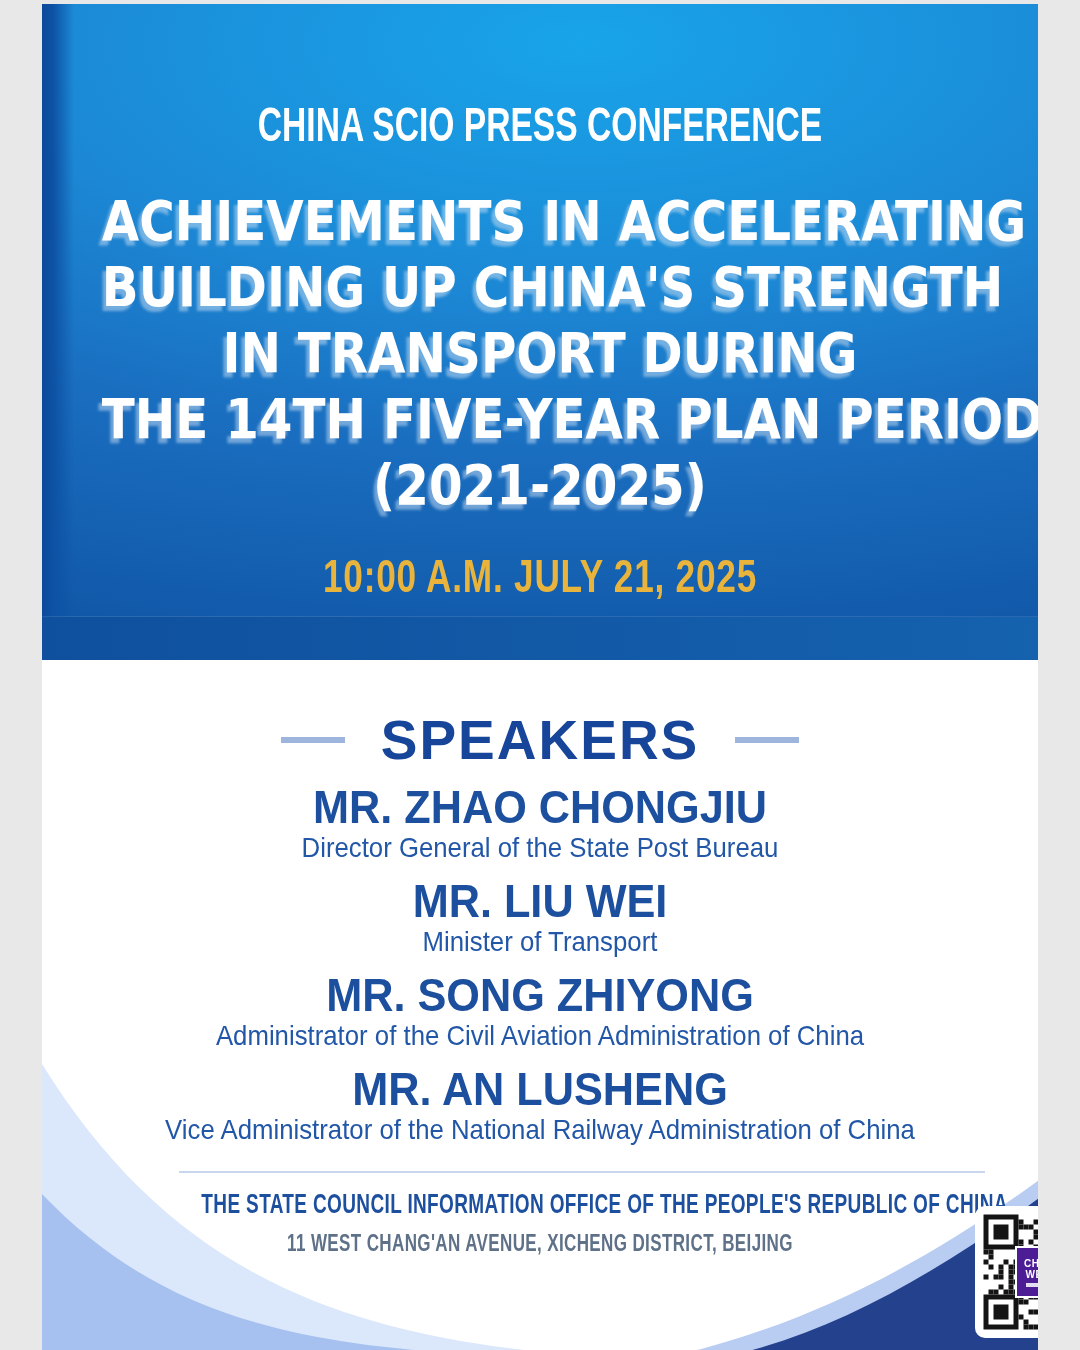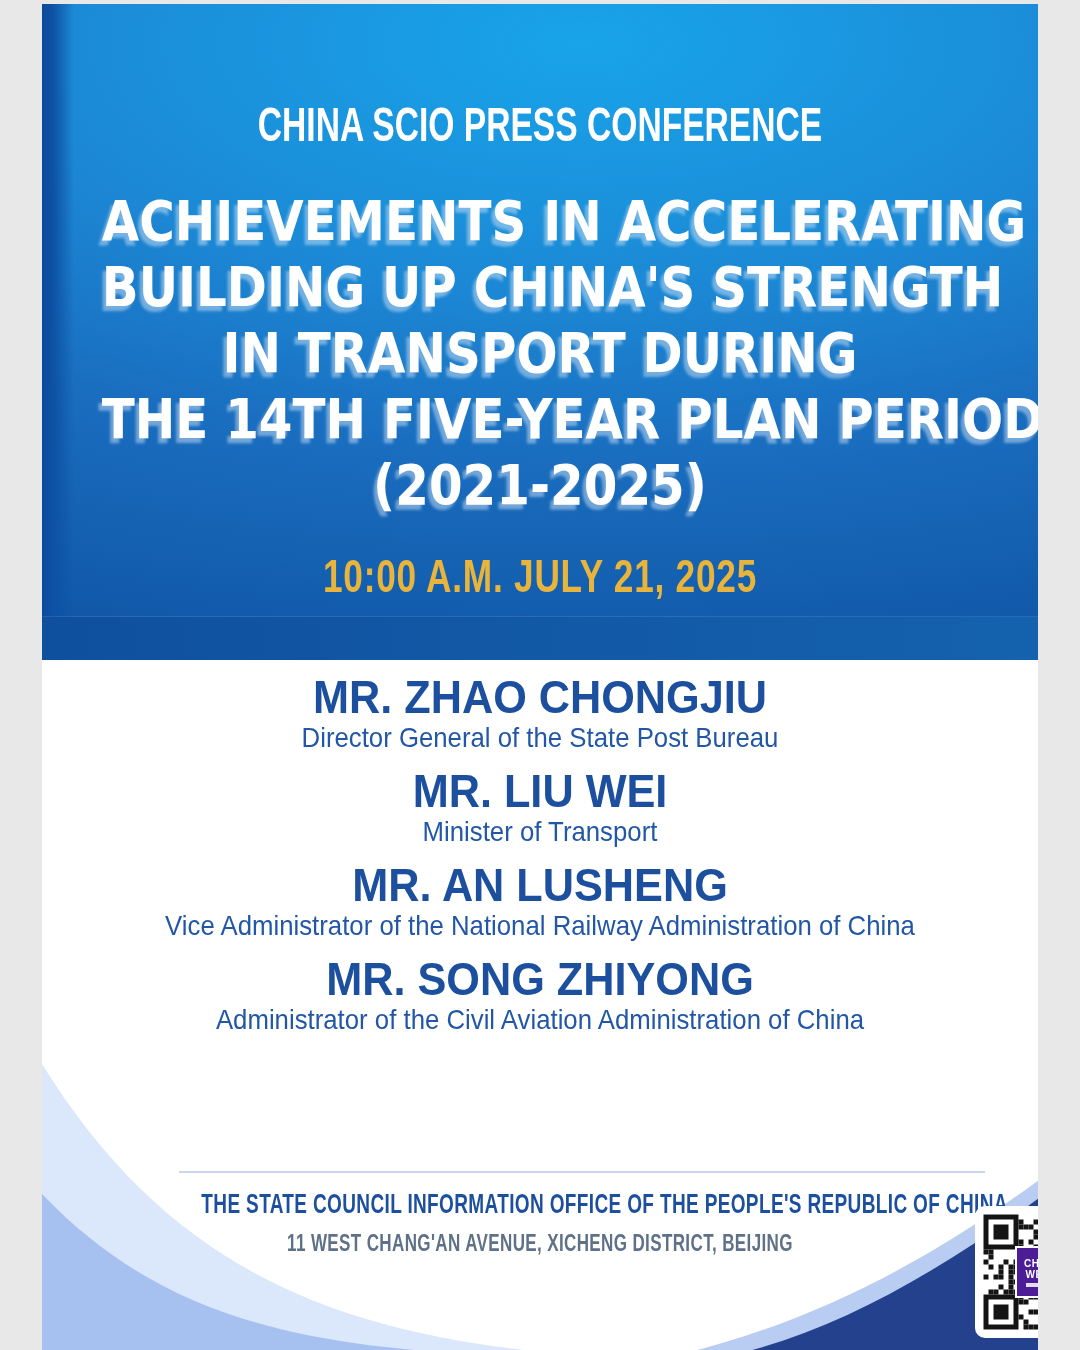--- a/index.html
+++ b/index.html
@@ -96,36 +96,41 @@
     <div>ACHIEVEMENTS IN ACCELERATING</div>
     <div>BUILDING UP CHINA'S STRENGTH</div>
     <div>IN TRANSPORT DURING</div>
     <div>THE 14TH FIVE-YEAR PLAN PERIOD</div>
     <div>(2021-2025)</div>
   </div>
 
   <div class="datetime">10:00 A.M. JULY 21, 2025</div>
 
   <div class="speakers">
+    <div class="speakers-heading">
+      <span class="dash"></span>
+      <span>SPEAKERS</span>
+      <span class="dash"></span>
+    </div>
 
     <div class="speaker-block">
       <div class="speaker-name">MR. ZHAO CHONGJIU</div>
       <div class="speaker-title">Director General of the State Post Bureau</div>
     </div>
     <div class="speaker-block">
       <div class="speaker-name">MR. LIU WEI</div>
       <div class="speaker-title">Minister of Transport</div>
     </div>
     <div class="speaker-block">
+      <div class="speaker-name">MR. SONG ZHIYONG</div>
+      <div class="speaker-title">Administrator of the Civil Aviation Administration of China</div>
+    </div>
+    <div class="speaker-block">
       <div class="speaker-name">MR. AN LUSHENG</div>
       <div class="speaker-title">Vice Administrator of the National Railway Administration of China</div>
-    </div>
-    <div class="speaker-block">
-      <div class="speaker-name">MR. SONG ZHIYONG</div>
-      <div class="speaker-title">Administrator of the Civil Aviation Administration of China</div>
     </div>
   </div>
 
   <svg class="curves" width="1080" height="310" viewBox="0 0 1080 310">
     <path d="M0,20 C130,230 300,290 520,310 L0,310 Z" fill="#dbe7fa"></path>
     <path d="M0,150 C110,265 240,300 430,310 L0,310 Z" fill="#a6c1ef"></path>
     <path d="M1080,72 C940,185 810,268 640,310 L1080,310 Z" fill="#b9cdf2"></path>
     <path d="M1080,90 C945,198 825,278 695,310 L1080,310 Z" fill="#24418e"></path>
   </svg>
 

